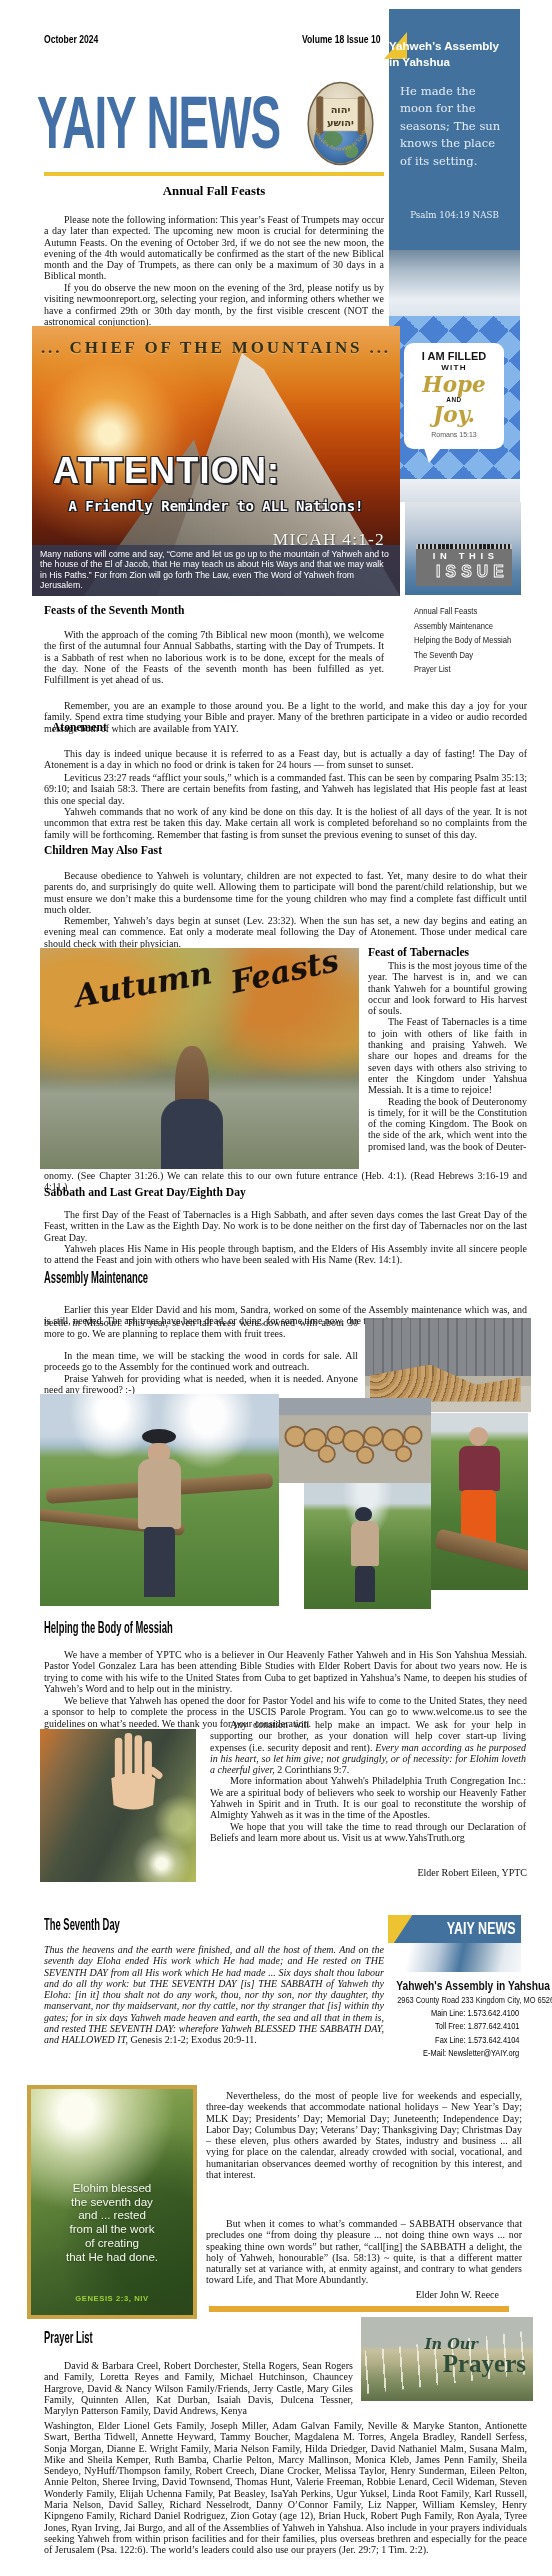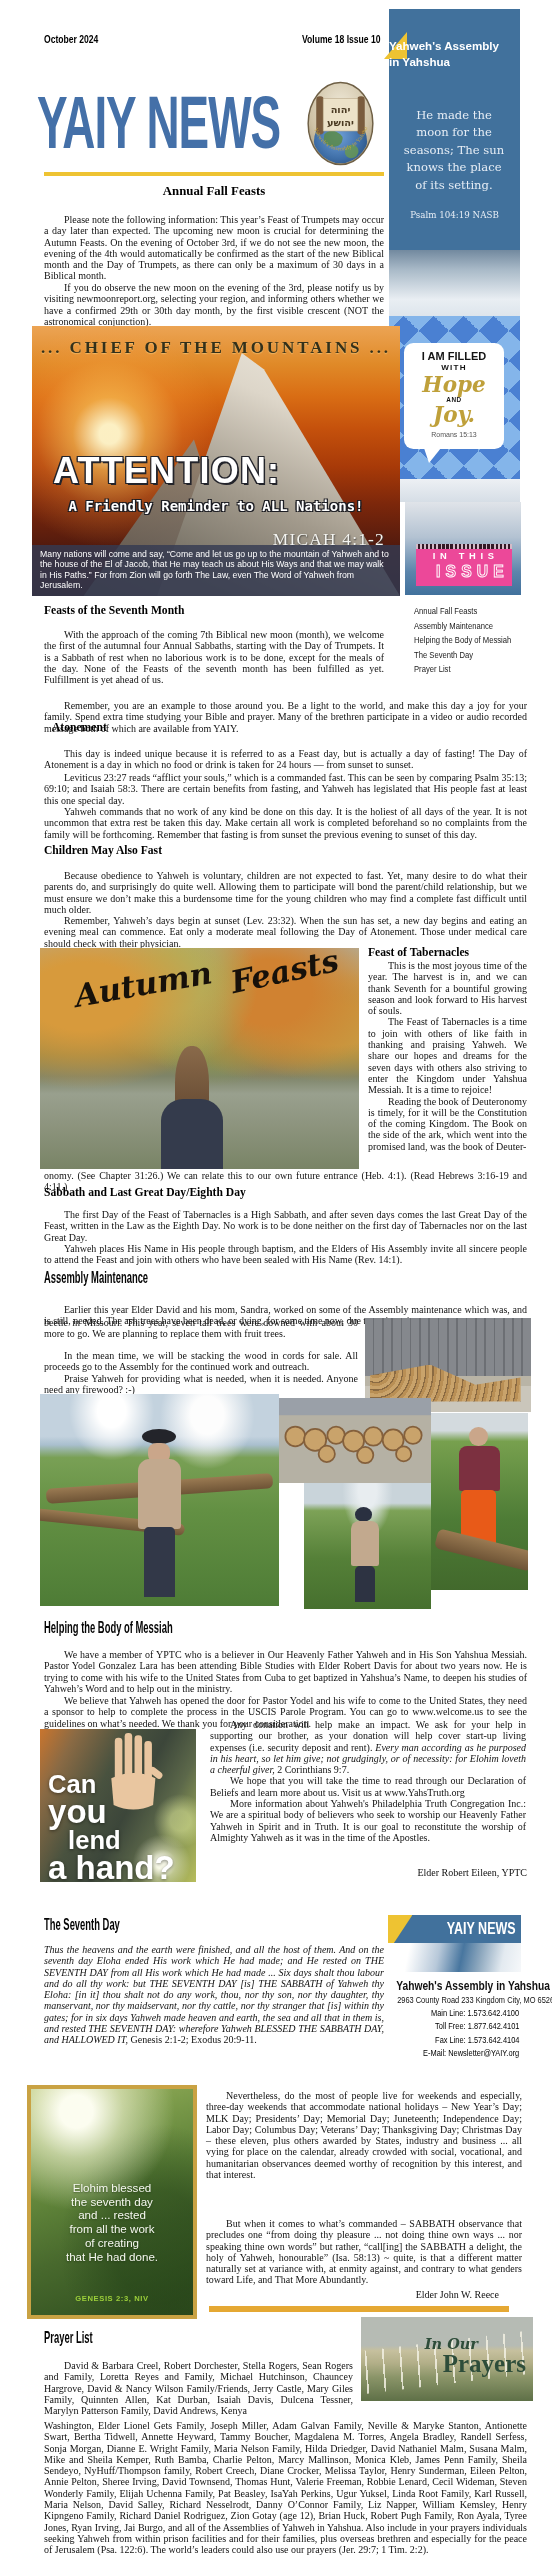--- a/index.html
+++ b/index.html
@@ -22,21 +22,21 @@
   #mast-title{position:absolute;left:37px;top:86px;font:800 74px/1 "Liberation Sans",sans-serif;
               color:#4470a8;letter-spacing:-1.7px;transform:scaleX(.62);transform-origin:0 0;white-space:nowrap;}
   #mast-rule{position:absolute;left:44px;top:172px;width:340px;height:4.1px;background:#eec332;}
 
   
   #side-blue{position:absolute;left:389px;top:8.7px;width:131px;height:241px;background:#41719c;}
   #side-tri{position:absolute;left:384px;top:32px;width:23px;height:27px;background:#eec332;
             clip-path:polygon(100% 0,100% 100%,0 100%);}
   #side-org{position:absolute;left:389px;top:38px;width:131px;text-align:left;color:#fff;
             font:700 11.6px/15.7px "Liberation Sans",sans-serif;}
-  #side-verse{position:absolute;left:400px;top:107px;width:108px;text-align:center;color:#e6edf5;
+  #side-verse{position:absolute;left:400px;top:83px;width:108px;text-align:left;color:#e6edf5;
               font:400 11.6px/17.4px "DejaVu Serif",serif;}
   #side-ref{position:absolute;left:389px;top:211px;width:131px;text-align:center;color:#e6edf5;
             font:400 8.7px/1 "DejaVu Serif",serif;}
   #side-fade1{position:absolute;left:389px;top:250px;width:131px;height:66px;
               background:linear-gradient(180deg,#72899f 0%,#a9bac8 30%,#e9eef3 75%,#dde5ec 100%);}
   #side-zz{position:absolute;left:389px;top:316px;width:131px;height:163px;
            background:linear-gradient(135deg,#84b5ea 25%,transparent 25%) 0 0/30px 30px,
                       linear-gradient(225deg,#84b5ea 25%,transparent 25%) 0 0/30px 30px,
                       linear-gradient(315deg,#84b5ea 25%,transparent 25%) 0 0/30px 30px,
                       linear-gradient(45deg,#84b5ea 25%,transparent 25%) 0 0/30px 30px,#4a80d2;}
@@ -46,21 +46,21 @@
           border-left:5.8px solid transparent;border-right:12.8px solid transparent;border-top:15px solid #fff;}
   .bub1{font:800 11px/1 "Liberation Sans",sans-serif;color:#141414;margin-top:8.1px;}
   .bub2{font:700 8.1px/1 "Liberation Sans",sans-serif;color:#141414;margin-top:2.3px;letter-spacing:1.2px;}
   .bubScript{font:italic 700 21.5px/1 "DejaVu Serif",serif;color:#bfa03a;margin-top:1.2px;}
   .bubAnd{font:700 6.4px/1 "Liberation Sans",sans-serif;color:#141414;margin-top:1.7px;letter-spacing:0.6px;}
   .bubRef{font:400 7px/1 "Liberation Sans",sans-serif;color:#555;margin-top:4.7px;}
   #side-fade2{position:absolute;left:389px;top:479px;width:131px;height:23px;
               background:linear-gradient(180deg,#edf0f4,#d6dee6);}
   #issue-box{position:absolute;left:405px;top:502px;width:116px;height:93px;
              background:linear-gradient(180deg,#e0e4e9 0%,#b3c2d2 38%,#5c85ab 75%,#41719c 100%);}
-  #issue-label{position:absolute;left:416px;top:544px;width:96px;height:42px;background:#ec4899;}
+  #issue-label{position:absolute;left:416px;top:544px;width:96px;height:42px;background:#737373;}
   #issue-strip{height:5.2px;width:100%;background:repeating-linear-gradient(90deg,#cfcfcf 0 1.7px,#111 1.7px 4.1px);opacity:.85;}
   #issue-l1{font:700 9.3px/1 "Liberation Sans",sans-serif;color:#fff;letter-spacing:4.7px;text-align:center;margin-top:2.9px;padding-left:3.5px;}
   #issue-l2{font:800 15.7px/1 "Liberation Sans",sans-serif;letter-spacing:5.2px;text-align:center;margin-top:2.3px;padding-left:17px;
             color:transparent;-webkit-text-stroke:0.9px #fff;}
   #issue-list{position:absolute;left:414px;top:606px;width:105px;}
   .issue-item{height:14.5px;font:400 8.7px/11.6px "Liberation Sans",sans-serif;color:#1a1a1a;}
 
   
   #mountain{position:absolute;left:32px;top:326px;width:368px;height:270px;overflow:hidden;
             background:radial-gradient(circle at 21% 40%,rgba(255,248,205,.95) 0 3%,rgba(255,205,95,.6) 11%,rgba(255,160,60,.25) 22%,transparent 34%),
@@ -272,21 +272,21 @@
   <div class="p ind" style="left:44px;top:906px;width:483px;">Remember, Yahweh’s days begin at sunset (Lev. 23:32). When the sun has set, a new day begins and eating an evening meal can commence. Eat only a moderate meal following the Day of Atonement. Those under medical care should check with their physician.</div>
 
   <div id="autumn">
     <div id="aut-girl-hair"></div>
     <div id="aut-girl-body"></div>
     <div class="aut-word" style="left:34px;top:21px;transform:rotate(-10deg);">Autumn</div>
     <div class="aut-word" style="right:20px;top:8.1px;transform:rotate(-12deg);">Feasts</div>
   </div>
   <div class="hserif" style="left:368px;top:947px;">Feast of Tabernacles</div>
   <div class="p" style="left:368px;top:960px;width:159px;">
-    <p>This is the most joyous time of the year. The harvest is in, and we can thank Seventh for a bountiful growing season and look forward to His harvest of souls.</p>
+    <p>This is the most joyous time of the year. The harvest is in, and we can thank Yahweh for a bountiful growing occur and look forward to His harvest of souls.</p>
     <p>The Feast of Tabernacles is a time to join with others of like faith in thanking and praising Yahweh. We share our hopes and dreams for the seven days with others also striving to enter the Kingdom under Yahshua Messiah. It is a time to rejoice!</p>
     <p>Reading the book of Deuteronomy is timely, for it will be the Constitution of the coming Kingdom. The Book on the side of the ark, which went into the promised land, was the book of Deuter-</p>
   </div>
   <div class="p" style="left:44px;top:1170px;width:483px;">onomy. (See Chapter 31:26.) We can relate this to our own future entrance (Heb. 4:1). (Read Hebrews 3:16-19 and 4:11.)</div>
 
   <div class="hserif" style="left:44px;top:1187px;">Sabbath and Last Great Day/Eighth Day</div>
   <div class="p ind" style="left:44px;top:1200px;width:483px;">The first Day of the Feast of Tabernacles is a High Sabbath, and after seven days comes the last Great Day of the Feast, written in the Law as the Eighth Day. No work is to be done neither on the first day of Tabernacles nor on the last Great Day.</div>
   <div class="p ind" style="left:44px;top:1234px;width:483px;">Yahweh places His Name in His people through baptism, and the Elders of His Assembly invite all sincere people to attend the Feast and join with others who have been sealed with His Name (Rev. 14:1).</div>
 
   <div class="hcond" style="left:44px;top:1270px;">Assembly Maintenance</div>
@@ -344,32 +344,26 @@
     <svg id="lend-hand" viewBox="0 0 120 150">
       <g fill="#e9c6a0">
         <rect x="20" y="8" width="13" height="78" rx="6"></rect>
         <rect x="37" y="0" width="13" height="86" rx="6"></rect>
         <rect x="54" y="4" width="13" height="84" rx="6"></rect>
         <rect x="71" y="14" width="13" height="74" rx="6"></rect>
         <path d="M14 78 q40 -18 76 0 l-4 46 q-34 16 -68 0z"></path>
         <rect x="84" y="56" width="26" height="12" rx="6" transform="rotate(38 84 56)"></rect>
       </g>
     </svg>
-    <div id="lend-text">
-      <div class="lend-line">Can</div>
-      <div class="lend-line lend-big">you</div>
-      <div class="lend-line" style="padding-left:20px;">lend</div>
-      <div class="lend-line lend-big">a hand?</div>
-    </div>
   </div>
 
   <div class="p" style="left:210px;top:1719px;width:316px;">
     <p><span>Any donation will help make an impact. We ask for your help in supporting our brother, as your donation will help cover start-up living expenses (i.e. security deposit and rent). </span><span class="it">Every man according as he purposed in his heart, so let him give; not grudgingly, or of necessity: for Elohim loveth a cheerful giver,</span><span> 2 Corinthians 9:7.</span></p>
+    <p>More information about Yahweh's Philadelphia Truth Congregation Inc.: We are a spiritual body of believers who seek to worship our Heavenly Father Yahweh in Spirit and in Truth. It is our goal to reconstitute the worship of Almighty Yahweh as it was in the time of the Apostles.</p>
     <p>We hope that you will take the time to read through our Declaration of Beliefs and learn more about us. Visit us at www.YahsTruth.org</p>
-    <p>More information about Yahweh's Philadelphia Truth Congregation Inc.: We are a spiritual body of believers who seek to worship our Heavenly Father Yahweh in Spirit and in Truth. It is our goal to reconstitute the worship of Almighty Yahweh as it was in the time of the Apostles.</p>
   </div>
   <div class="sig" style="left:44px;top:1868px;width:483px;text-align:right;">Elder Robert Eileen, YPTC</div>
 
   <div class="hcond" style="left:44px;top:1917px;">The Seventh Day</div>
   <div class="p" style="left:44px;top:1944px;width:340px;">
     <span class="it">Thus the heavens and the earth were finished, and all the host of them. And on the seventh day Eloha ended His work which He had made; and He rested on THE SEVENTH DAY from all His work which He had made ... Six days shalt thou labour and do all thy work: but THE SEVENTH DAY [is] THE SABBATH of Yahweh thy Eloha: [in it] thou shalt not do any work, thou, nor thy son, nor thy daughter, thy manservant, nor thy maidservant, nor thy cattle, nor thy stranger that [is] within thy gates; for in six days Yahweh made heaven and earth, the sea and all that in them is, and rested THE SEVENTH DAY: wherefore Yahweh BLESSED THE SABBATH DAY, and HALLOWED IT, </span><span>Genesis 2:1-2; Exodus 20:9-11.</span>
   </div>
 
   <div id="ynbox">
     <div id="ynbox-band"></div>

